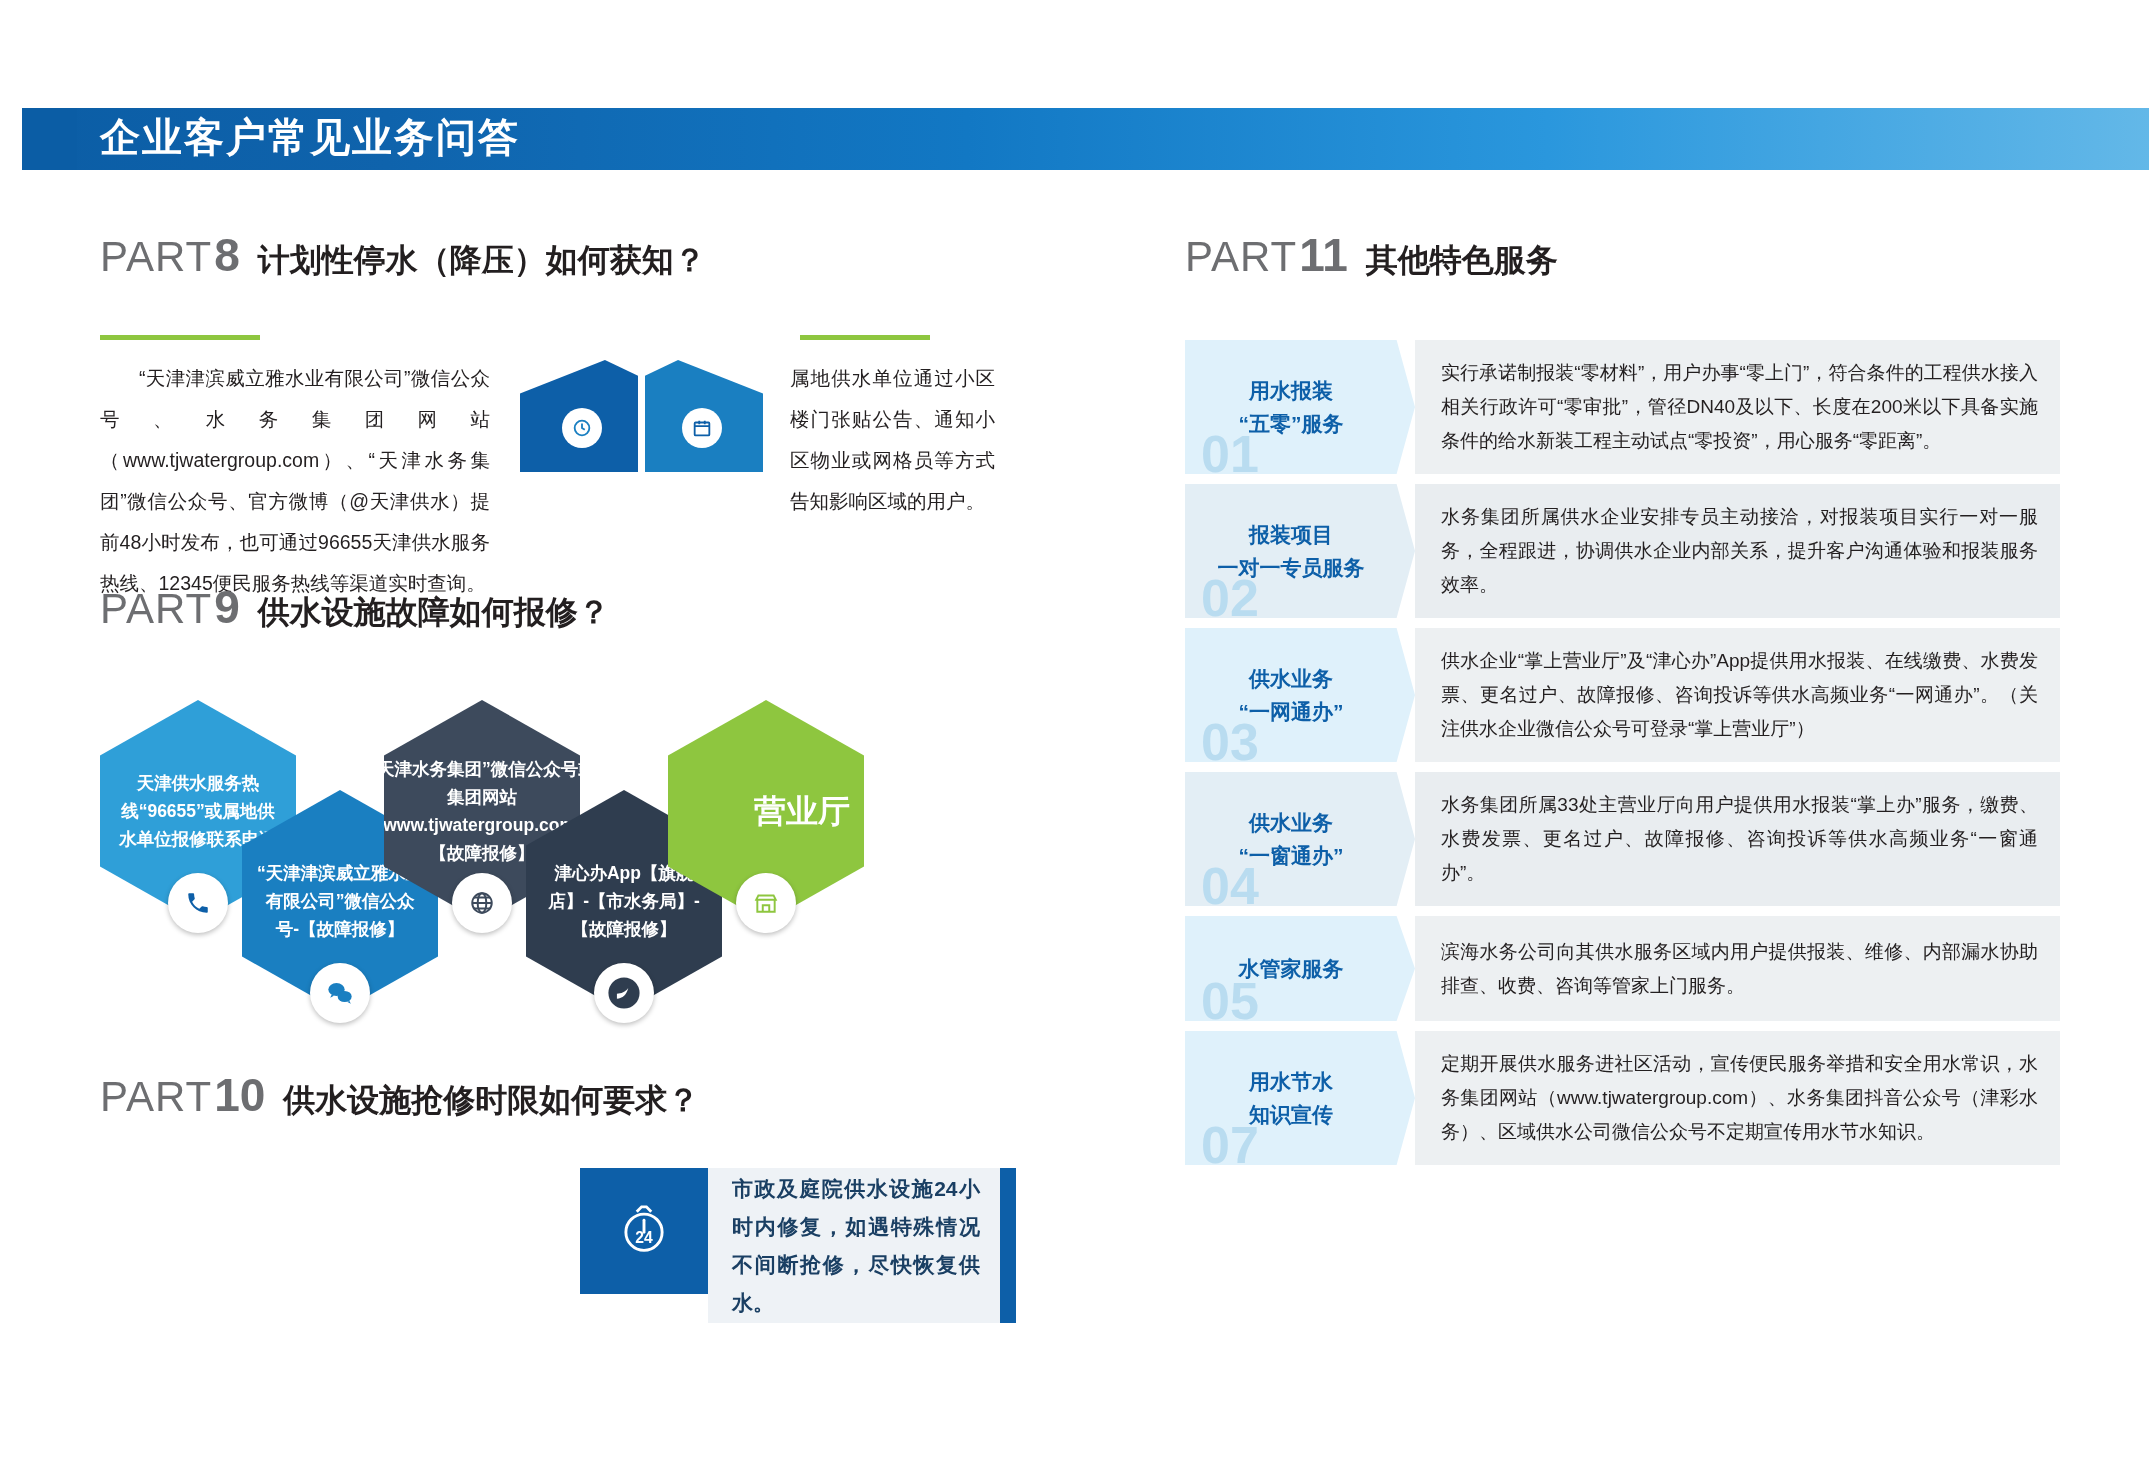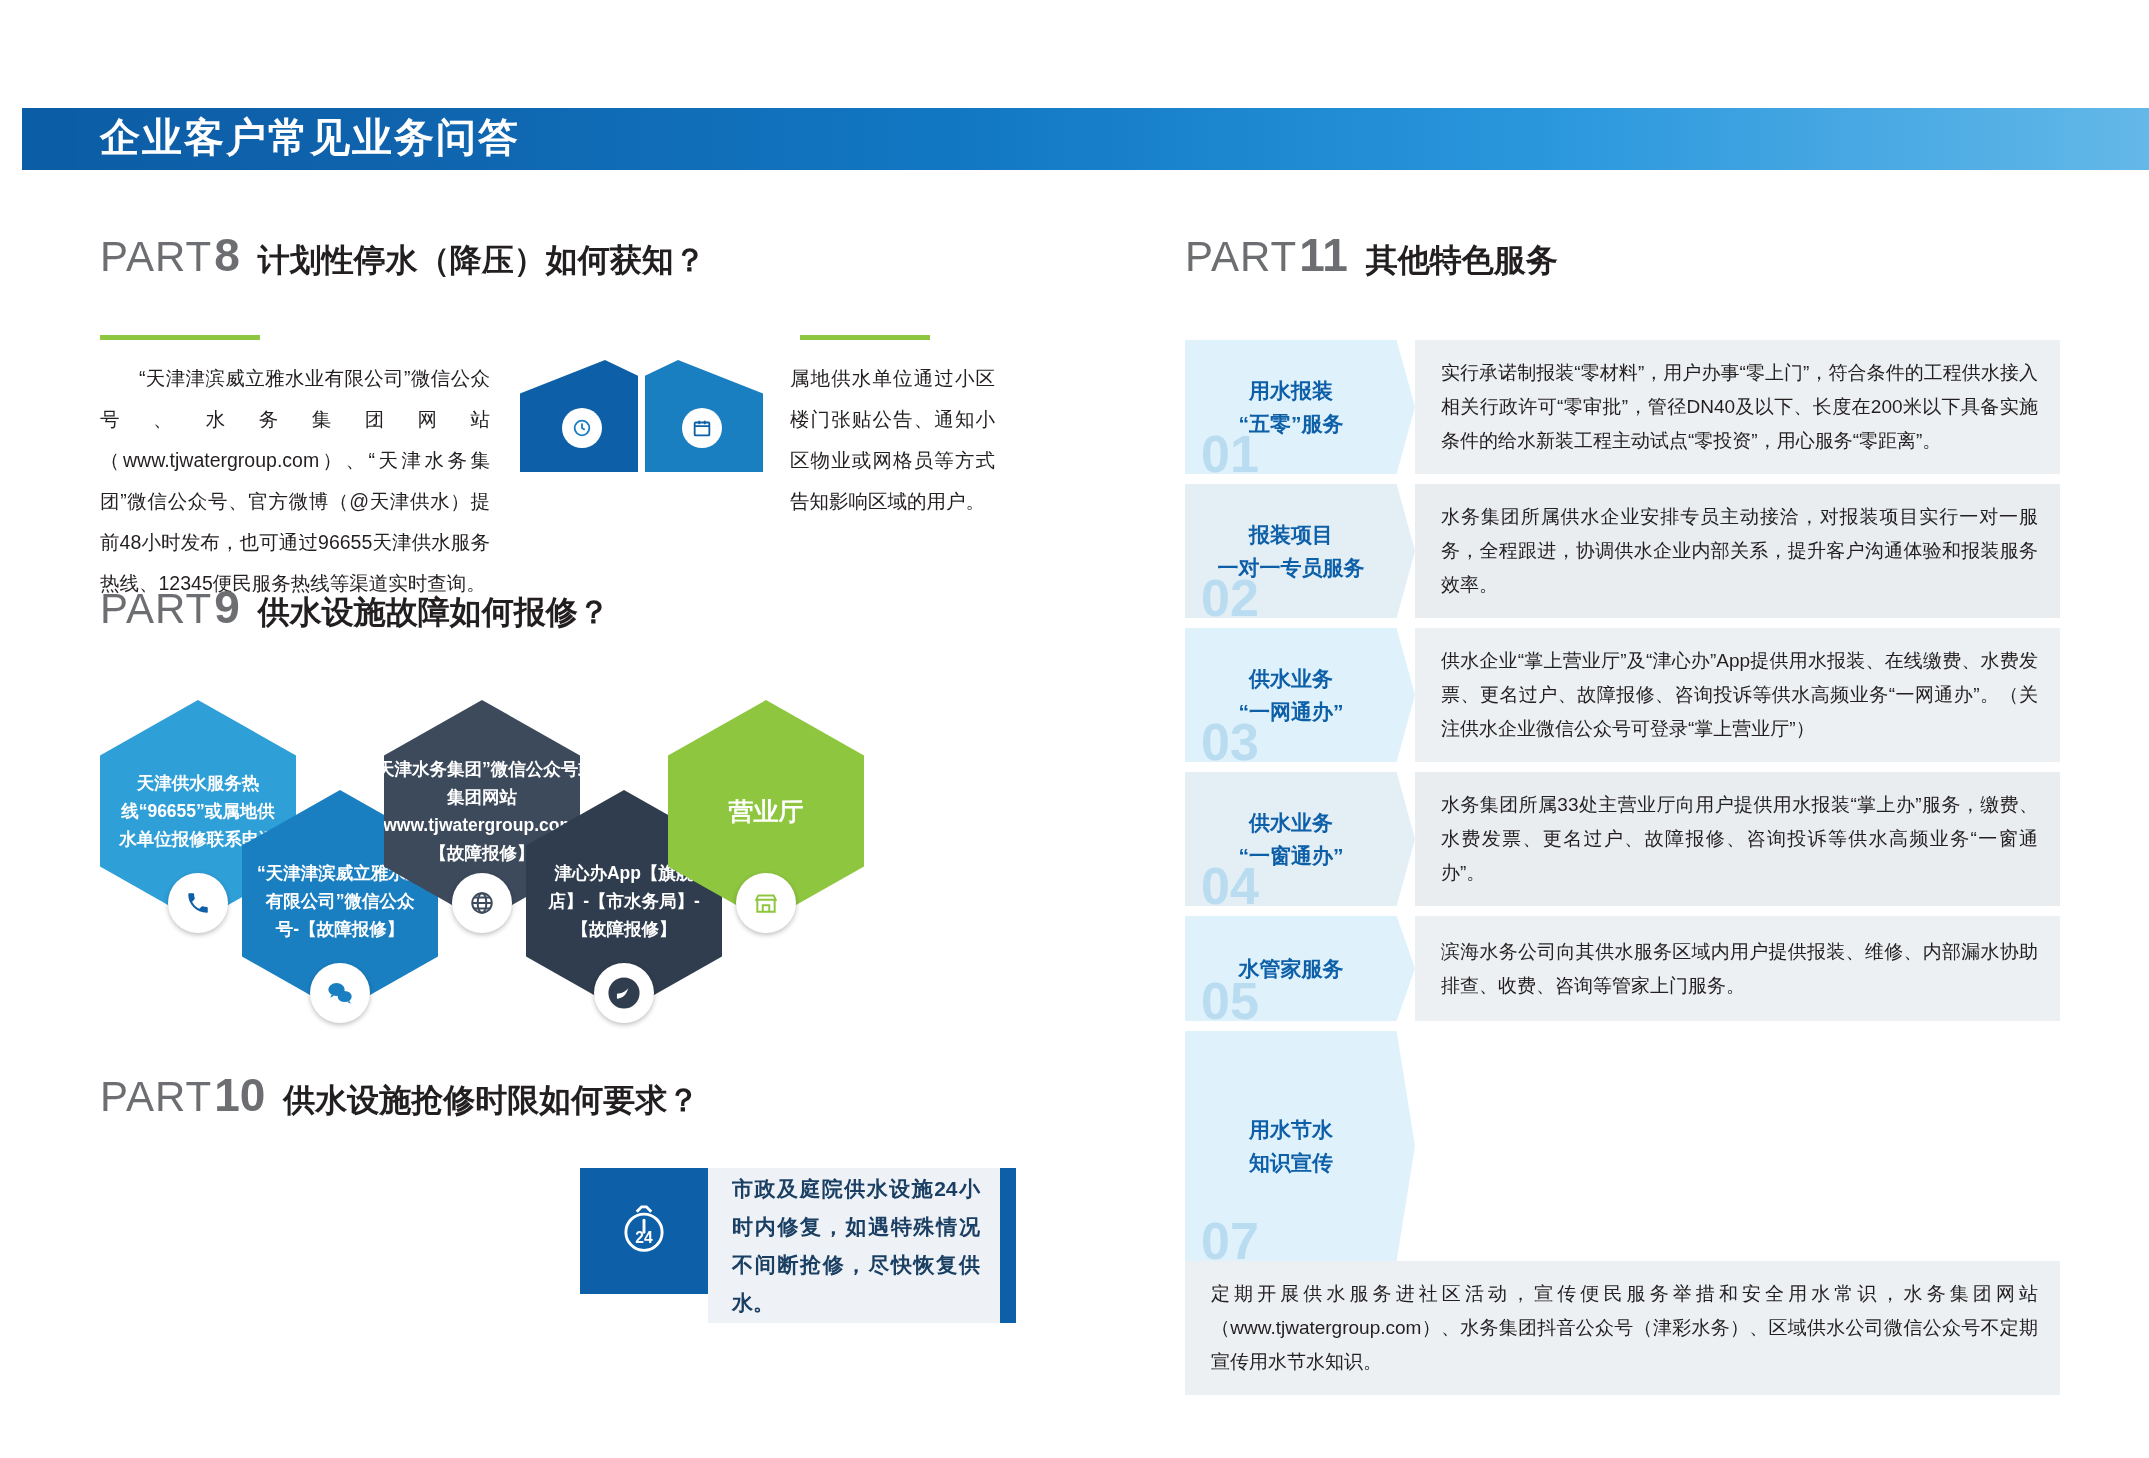--- a/index.html
+++ b/index.html
@@ -183,21 +183,21 @@
     font-size: 17.5px;
     line-height: 28px;
     padding: 0 14px;
     box-sizing: border-box;
     font-weight: bold;
   }
   .hex.light { background: #2f9fd8; }
   .hex.mid   { background: #1a7fc1; }
   .hex.dark  { background: #3d4a5c; }
   .hex.navy  { background: #2f3d4f; }
-  .hex.green { background: #8ec63f; font-size: 25px; }
+  .hex.green { background: #8ec63f; font-size: 32px; justify-content: flex-end; }
   .hex-badge {
     position: absolute;
     width: 60px;
     height: 60px;
     border-radius: 50%;
     background: #ffffff;
     box-shadow: 0 2px 5px rgba(0,0,0,.25);
     display: flex;
     align-items: center;
     justify-content: center;
@@ -513,21 +513,21 @@
         <span>水管家服务</span>
       </div>
       <div class="svc-num">05</div>
     </div>
     <div class="svc-body">
       <div class="desc">滨海水务公司向其供水服务区域内用户提供报装、维修、内部漏水协助排查、收费、咨询等管家上门服务。</div>
     </div>
   </div>
 
 
-  <div class="svc-row" style="min-height:128px;flex-direction:column;">
+  <div class="svc-row" style="min-height:128px;">
     <div class="svc-label">
       <div class="lab">
         <span>用水节水</span><br>
         <span>知识宣传</span>
       </div>
       <div class="svc-num">07</div>
     </div>
     <div class="svc-body">
       <div class="desc">定期开展供水服务进社区活动，宣传便民服务举措和安全用水常识，水务集团网站（www.tjwatergroup.com）、水务集团抖音公众号（津彩水务）、区域供水公司微信公众号不定期宣传用水节水知识。</div>
     </div>

